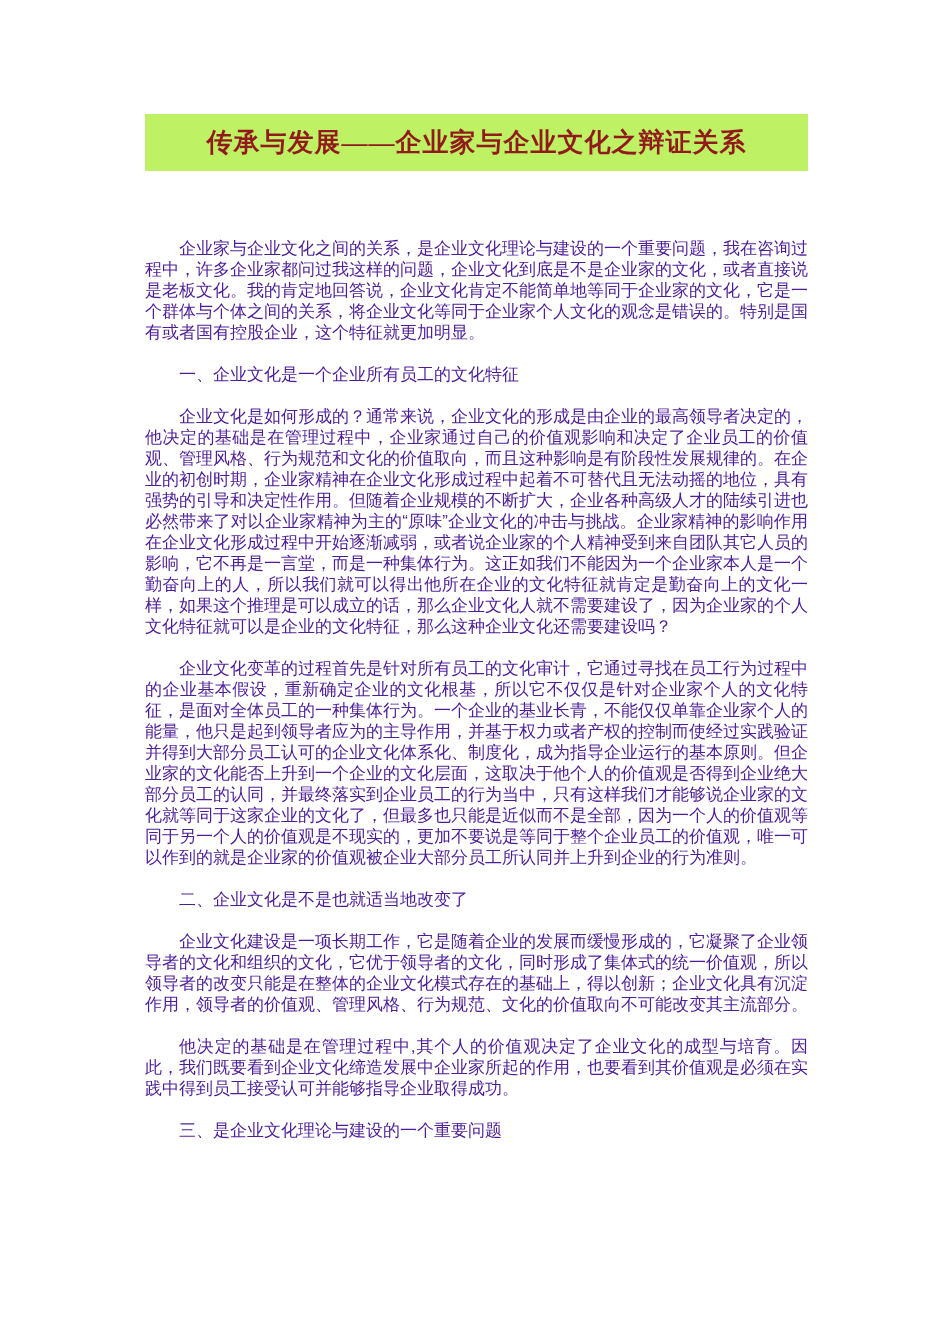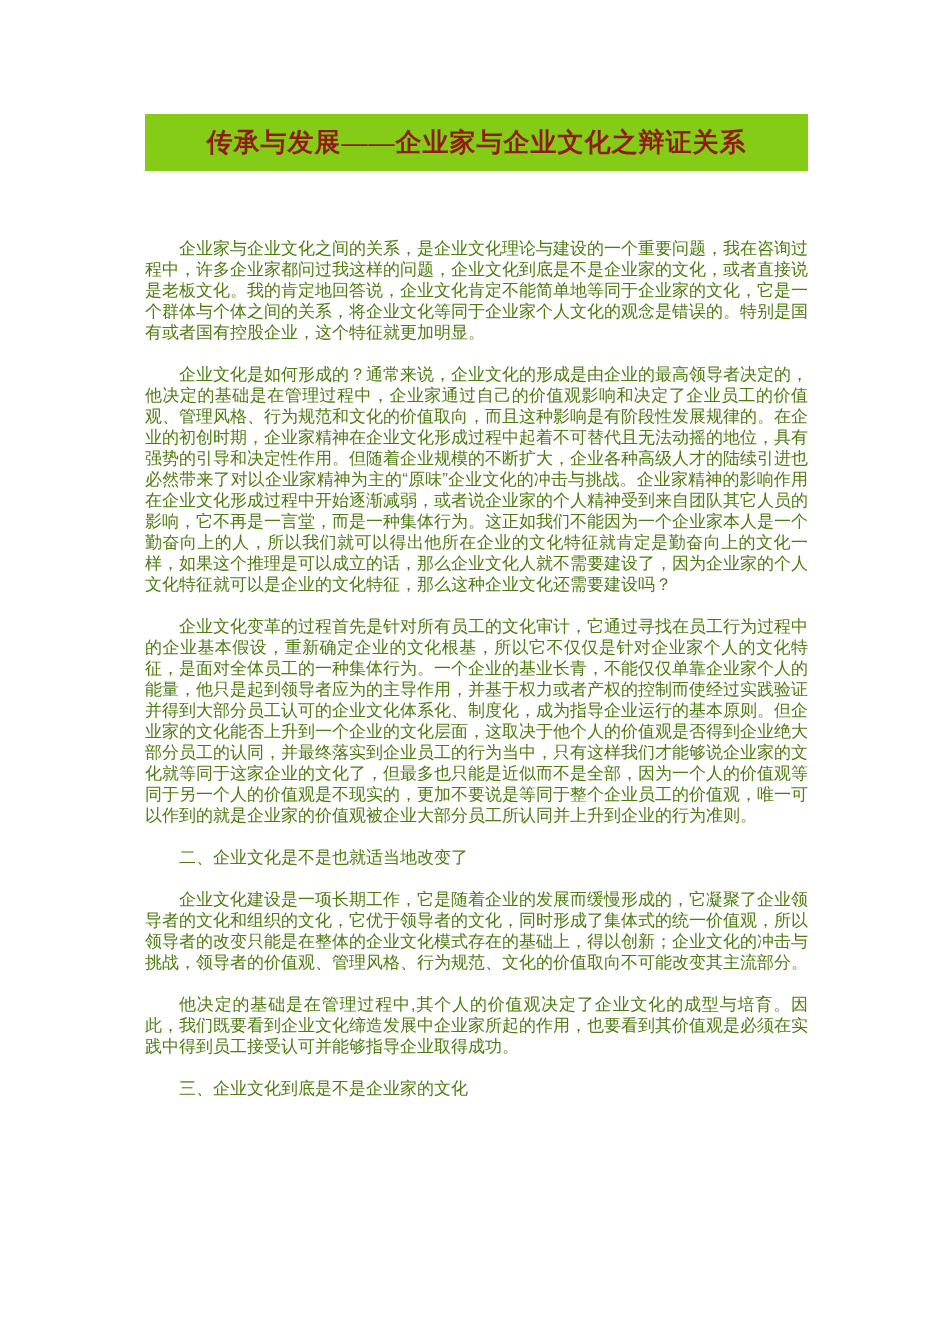--- a/index.html
+++ b/index.html
@@ -14,40 +14,40 @@
     background: #ffffff;
     overflow: hidden;
     font-family: "Liberation Sans", "DejaVu Sans", sans-serif;
   }
   .title-box {
     position: absolute;
     left: 145px;
     top: 114px;
     width: 663px;
     height: 57px;
-    background: #84cc16;
+    background: #bef264;
     display: flex;
     align-items: center;
     justify-content: center;
   }
   .title {
     margin: 0;
     font-family: "Liberation Serif", "DejaVu Serif", serif;
     font-size: 26px;
     font-weight: bold;
     color: #911b1b;
     letter-spacing: 1px;
     white-space: nowrap;
   }
   .content {
     position: absolute;
     left: 145px;
     top: 238px;
     width: 663px;
-    color: #4d7c0f;
+    color: #4c1d95;
     font-size: 17px;
     line-height: 21px;
     text-align: justify;
   }
   .content p {
     margin: 0 0 21px 0;
     text-indent: 2em;
   }
   .content p.heading {
     font-weight: normal;
@@ -58,28 +58,29 @@
 
 <div class="page">
 
   <div class="title-box">
     <h1 class="title">传承与发展——企业家与企业文化之辩证关系</h1>
   </div>
 
   <div class="content">
     <p>企业家与企业文化之间的关系，是企业文化理论与建设的一个重要问题，我在咨询过程中，许多企业家都问过我这样的问题，企业文化到底是不是企业家的文化，或者直接说是老板文化。我的肯定地回答说，企业文化肯定不能简单地等同于企业家的文化，它是一个群体与个体之间的关系，将企业文化等同于企业家个人文化的观念是错误的。特别是国有或者国有控股企业，这个特征就更加明显。</p>
 
+    <p class="heading">一、企业文化是一个企业所有员工的文化特征</p>
 
     <p>企业文化是如何形成的？通常来说，企业文化的形成是由企业的最高领导者决定的，他决定的基础是在管理过程中，企业家通过自己的价值观影响和决定了企业员工的价值观、管理风格、行为规范和文化的价值取向，而且这种影响是有阶段性发展规律的。在企业的初创时期，企业家精神在企业文化形成过程中起着不可替代且无法动摇的地位，具有强势的引导和决定性作用。但随着企业规模的不断扩大，企业各种高级人才的陆续引进也必然带来了对以企业家精神为主的“原味”企业文化的冲击与挑战。企业家精神的影响作用在企业文化形成过程中开始逐渐减弱，或者说企业家的个人精神受到来自团队其它人员的影响，它不再是一言堂，而是一种集体行为。这正如我们不能因为一个企业家本人是一个勤奋向上的人，所以我们就可以得出他所在企业的文化特征就肯定是勤奋向上的文化一样，如果这个推理是可以成立的话，那么企业文化人就不需要建设了，因为企业家的个人文化特征就可以是企业的文化特征，那么这种企业文化还需要建设吗？</p>
 
     <p>企业文化变革的过程首先是针对所有员工的文化审计，它通过寻找在员工行为过程中的企业基本假设，重新确定企业的文化根基，所以它不仅仅是针对企业家个人的文化特征，是面对全体员工的一种集体行为。一个企业的基业长青，不能仅仅单靠企业家个人的能量，他只是起到领导者应为的主导作用，并基于权力或者产权的控制而使经过实践验证并得到大部分员工认可的企业文化体系化、制度化，成为指导企业运行的基本原则。但企业家的文化能否上升到一个企业的文化层面，这取决于他个人的价值观是否得到企业绝大部分员工的认同，并最终落实到企业员工的行为当中，只有这样我们才能够说企业家的文化就等同于这家企业的文化了，但最多也只能是近似而不是全部，因为一个人的价值观等同于另一个人的价值观是不现实的，更加不要说是等同于整个企业员工的价值观，唯一可以作到的就是企业家的价值观被企业大部分员工所认同并上升到企业的行为准则。</p>
 
     <p class="heading">二、企业文化是不是也就适当地改变了</p>
 
-    <p>企业文化建设是一项长期工作，它是随着企业的发展而缓慢形成的，它凝聚了企业领导者的文化和组织的文化，它优于领导者的文化，同时形成了集体式的统一价值观，所以领导者的改变只能是在整体的企业文化模式存在的基础上，得以创新；企业文化的冲击与挑战，领导者的价值观、管理风格、行为规范、文化的价值取向不可能改变其主流部分。</p>
+    <p>企业文化建设是一项长期工作，它是随着企业的发展而缓慢形成的，它凝聚了企业领导者的文化和组织的文化，它优于领导者的文化，同时形成了集体式的统一价值观，所以领导者的改变只能是在整体的企业文化模式存在的基础上，得以创新；企业文化具有沉淀作用，领导者的价值观、管理风格、行为规范、文化的价值取向不可能改变其主流部分。</p>
 
     <p>他决定的基础是在管理过程中,其个人的价值观决定了企业文化的成型与培育。因此，我们既要看到企业文化缔造发展中企业家所起的作用，也要看到其价值观是必须在实践中得到员工接受认可并能够指导企业取得成功。</p>
 
-    <p class="heading">三、企业文化到底是不是企业家的文化</p>
+    <p class="heading">三、是企业文化理论与建设的一个重要问题</p>
 
   </div>
 
 </div>
 
 </body></html>

